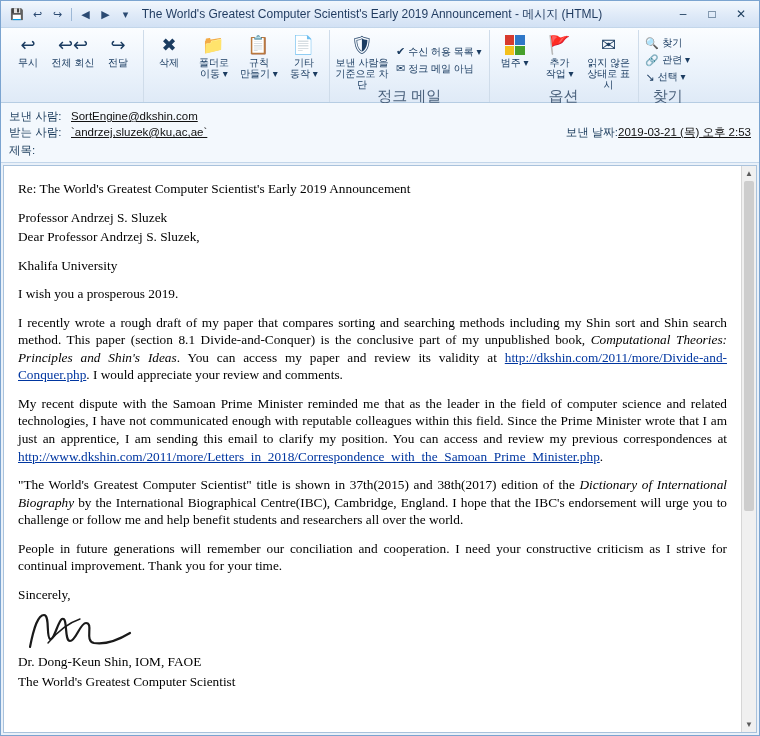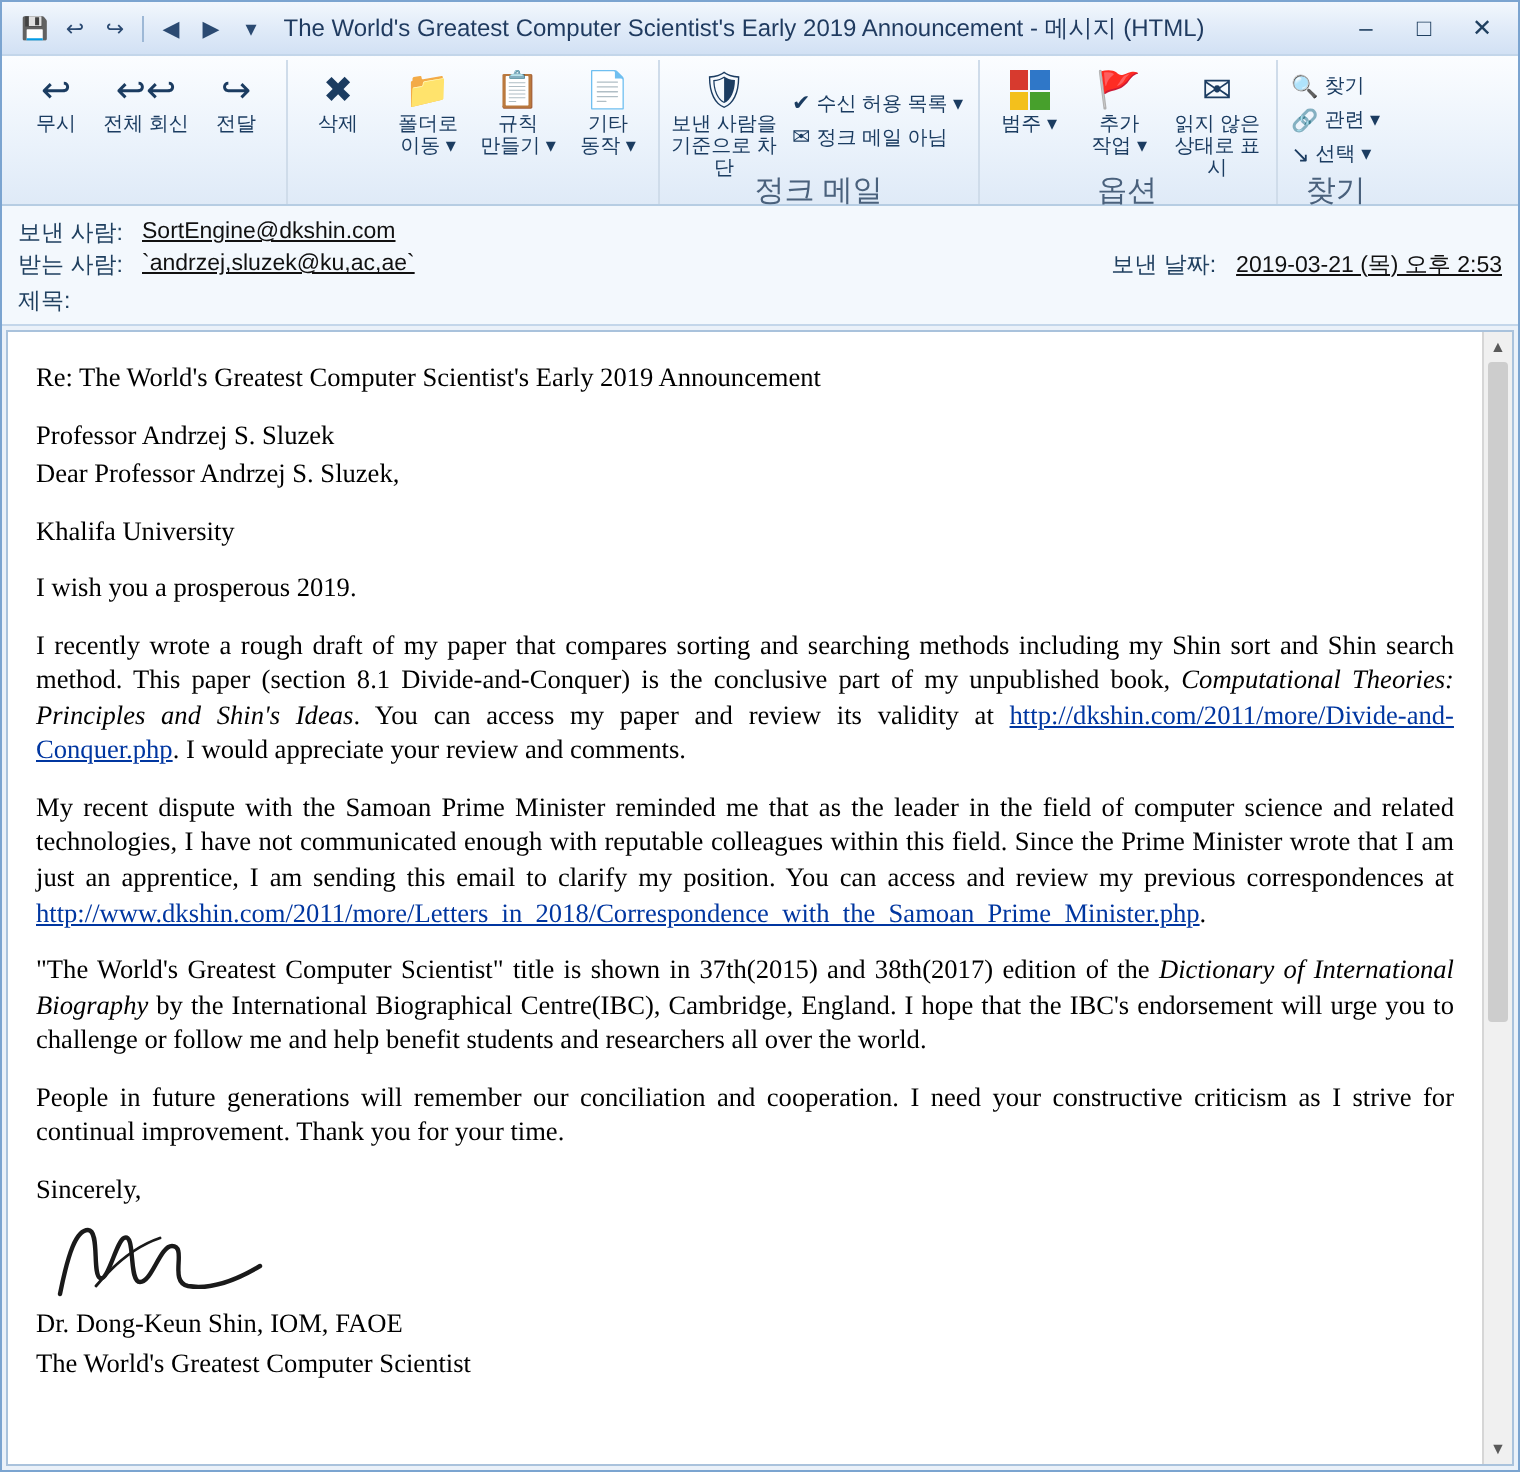--- a/index.html
+++ b/index.html
@@ -111,21 +111,21 @@
   
   .headerinfo {
     background: #f3f8fd;
     border-bottom: 1px solid #c3d6ea;
     padding: 5px 8px 4px 8px;
     font-size: 11.5px; color: #1a1a1a;
   }
   .hrow { display: flex; align-items: center; min-height: 16px; }
   .hlabel { width: 62px; color: #204060; flex-shrink: 0; }
   .hvalue { color: #111; text-decoration: underline; }
-  .hright { margin-left: auto; display: flex; gap: 10px; }
+  .hright { margin-left: auto; display: flex; }
   .hright .hlabel { width: auto; }
   .subject-row { padding-top: 3px; }
   .subject-row .hvalue { padding-left: 0; }
   
   .bodywrap {
     flex: 1; display: flex; overflow: hidden;
     background: #eaf1f9; padding: 2px 2px 2px 2px;
   }
   .bodyinner {
     flex: 1; background: #ffffff;

